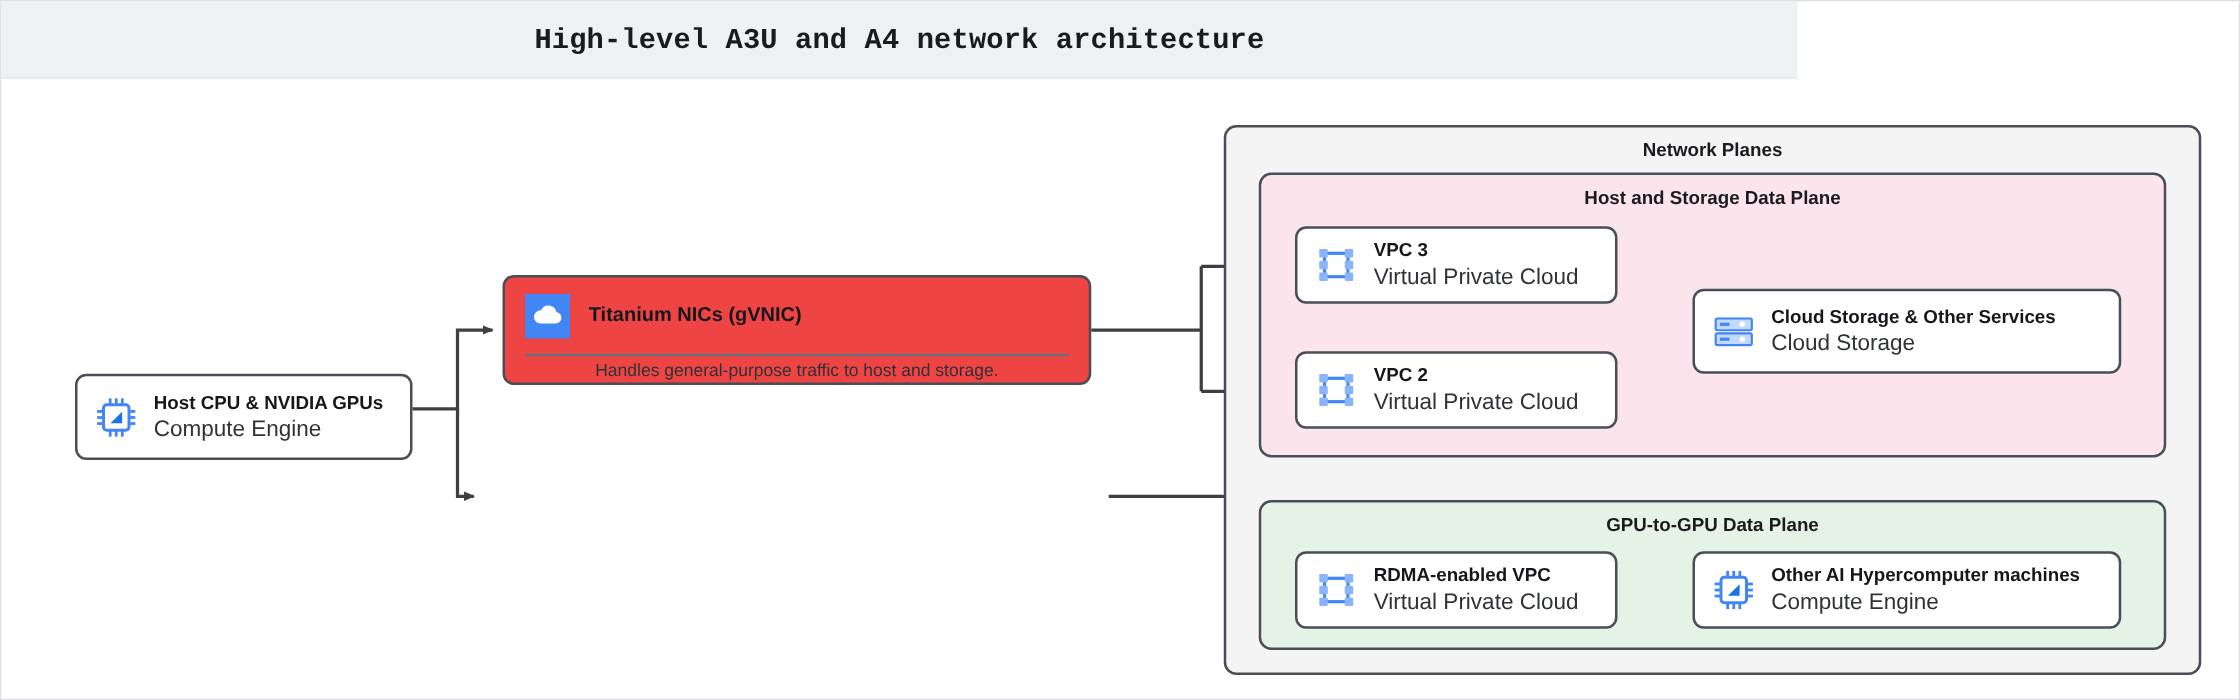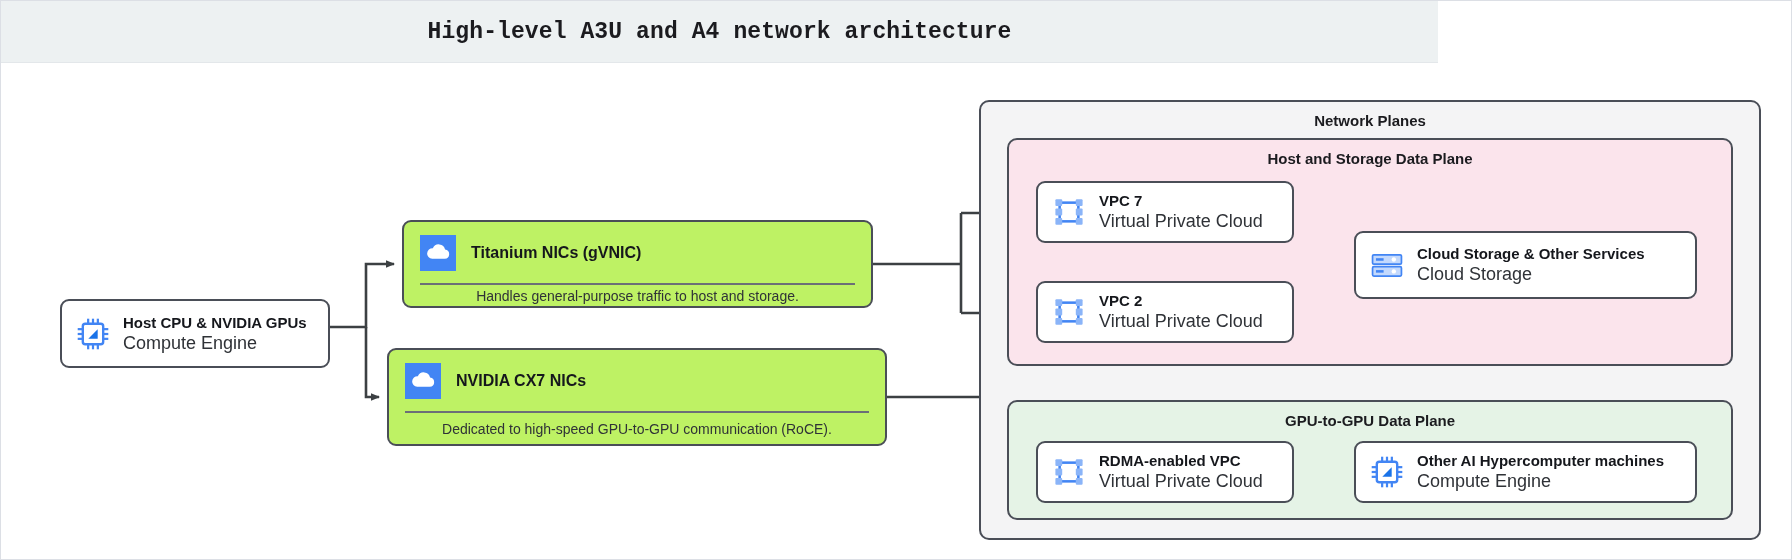--- a/index.html
+++ b/index.html
@@ -67,21 +67,21 @@
   #node-hostcpu  { left: 59px;  top: 298px; width: 270px; height: 69px; }
   #node-vpc1     { left: 1035px; top: 180px; width: 258px; height: 62px; }
   #node-vpc2     { left: 1035px; top: 280px; width: 258px; height: 62px; }
   #node-storage  { left: 1353px; top: 230px; width: 343px; height: 68px; }
   #node-rdma     { left: 1035px; top: 440px; width: 258px; height: 62px; }
   #node-other    { left: 1353px; top: 440px; width: 343px; height: 62px; }
 
   
   .card {
     position: absolute;
-    background: #bef264;
+    background: #ef4444;
     border: 2px solid #4a4e57;
     border-radius: 9px;
     display: flex; flex-direction: column;
   }
   .card-head { display: flex; align-items: center; gap: 15px; padding: 13px 16px 12px 16px; }
   .card-icon { flex: 0 0 auto; width: 36px; height: 36px; display: block; }
   .card-title { font-size: 16px; font-weight: bold; color: #15171c; }
   .card-rule { height: 2px; background: #6b6f77; margin: 0 16px; }
   .card-desc {
     flex: 1; display: flex; align-items: center; justify-content: center;
@@ -172,46 +172,35 @@
       <svg class="card-icon" viewBox="0 0 40 40">
         <rect x="0" y="0" width="40" height="40" fill="#4285f4"></rect>
         <path d="M13.5 26.5 h14 a5.2 5.2 0 0 0 .35 -10.35 a7.2 7.2 0 0 0 -13.6 -1.5 a4.9 4.9 0 0 0 -.75 11.85 z" fill="#ffffff"></path>
       </svg>
       <div class="card-title">Titanium NICs (gVNIC)</div>
     </div>
     <div class="card-rule"></div>
     <div class="card-desc">Handles general-purpose traffic to host and storage.</div>
   </div>
 
-  <div class="card" id="card-cx7">
-    <div class="card-head">
-      <svg class="card-icon" viewBox="0 0 40 40">
-        <rect x="0" y="0" width="40" height="40" fill="#4285f4"></rect>
-        <path d="M13.5 26.5 h14 a5.2 5.2 0 0 0 .35 -10.35 a7.2 7.2 0 0 0 -13.6 -1.5 a4.9 4.9 0 0 0 -.75 11.85 z" fill="#ffffff"></path>
-      </svg>
-      <div class="card-title">NVIDIA CX7 NICs</div>
-    </div>
-    <div class="card-rule"></div>
-    <div class="card-desc">Dedicated to high-speed GPU-to-GPU communication (RoCE).</div>
-  </div>
 
   <div class="node" id="node-vpc1">
     <svg class="node-icon" viewBox="0 0 40 40">
       <rect x="9" y="9" width="22" height="22" fill="none" stroke="#4285f4" stroke-width="3"></rect>
       <g fill="#8ab4f8">
         <rect x="4" y="5" width="8" height="8" rx="1.2"></rect>
           <rect x="28" y="5" width="8" height="8" rx="1.2"></rect>
         <rect x="4" y="27" width="8" height="8" rx="1.2"></rect>
           <rect x="28" y="27" width="8" height="8" rx="1.2"></rect>
         <rect x="4" y="16" width="8" height="8" rx="1.2"></rect>
           <rect x="28" y="16" width="8" height="8" rx="1.2"></rect>
       </g>
     </svg>
     <div class="node-text">
-      <div class="node-title">VPC 7</div>
+      <div class="node-title">VPC 3</div>
       <div class="node-sub">Virtual Private Cloud</div>
     </div>
   </div>
 
   <div class="node" id="node-vpc2">
     <svg class="node-icon" viewBox="0 0 40 40">
       <rect x="9" y="9" width="22" height="22" fill="none" stroke="#4285f4" stroke-width="3"></rect>
       <g fill="#8ab4f8">
         <rect x="4" y="5" width="8" height="8" rx="1.2"></rect>
           <rect x="28" y="5" width="8" height="8" rx="1.2"></rect>

